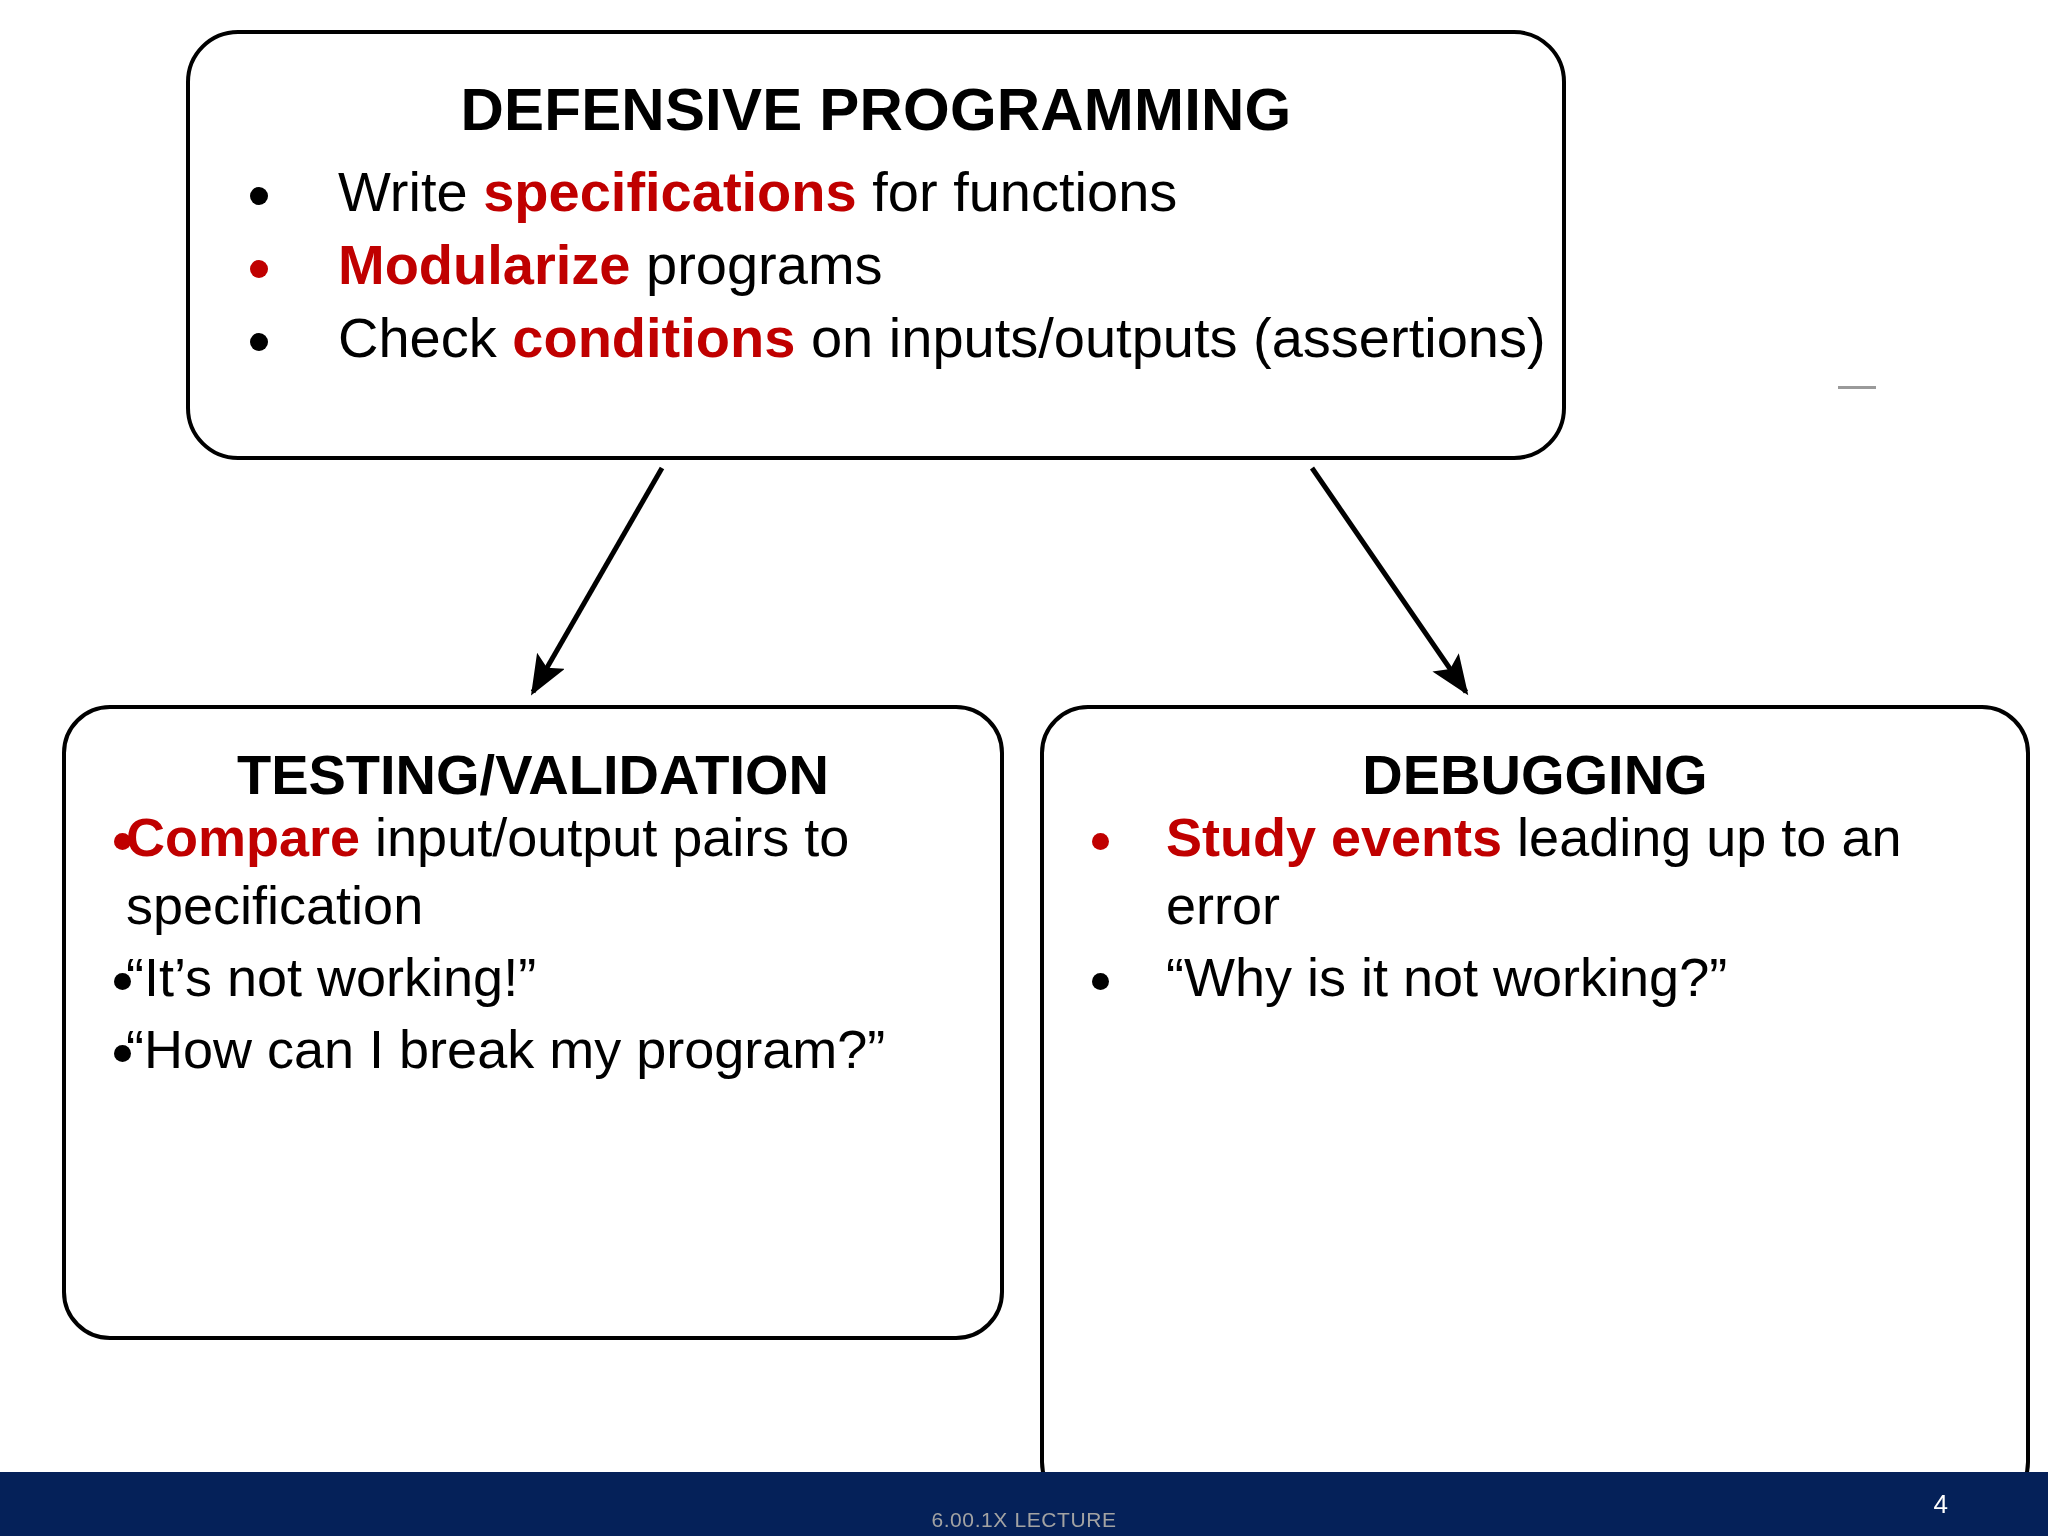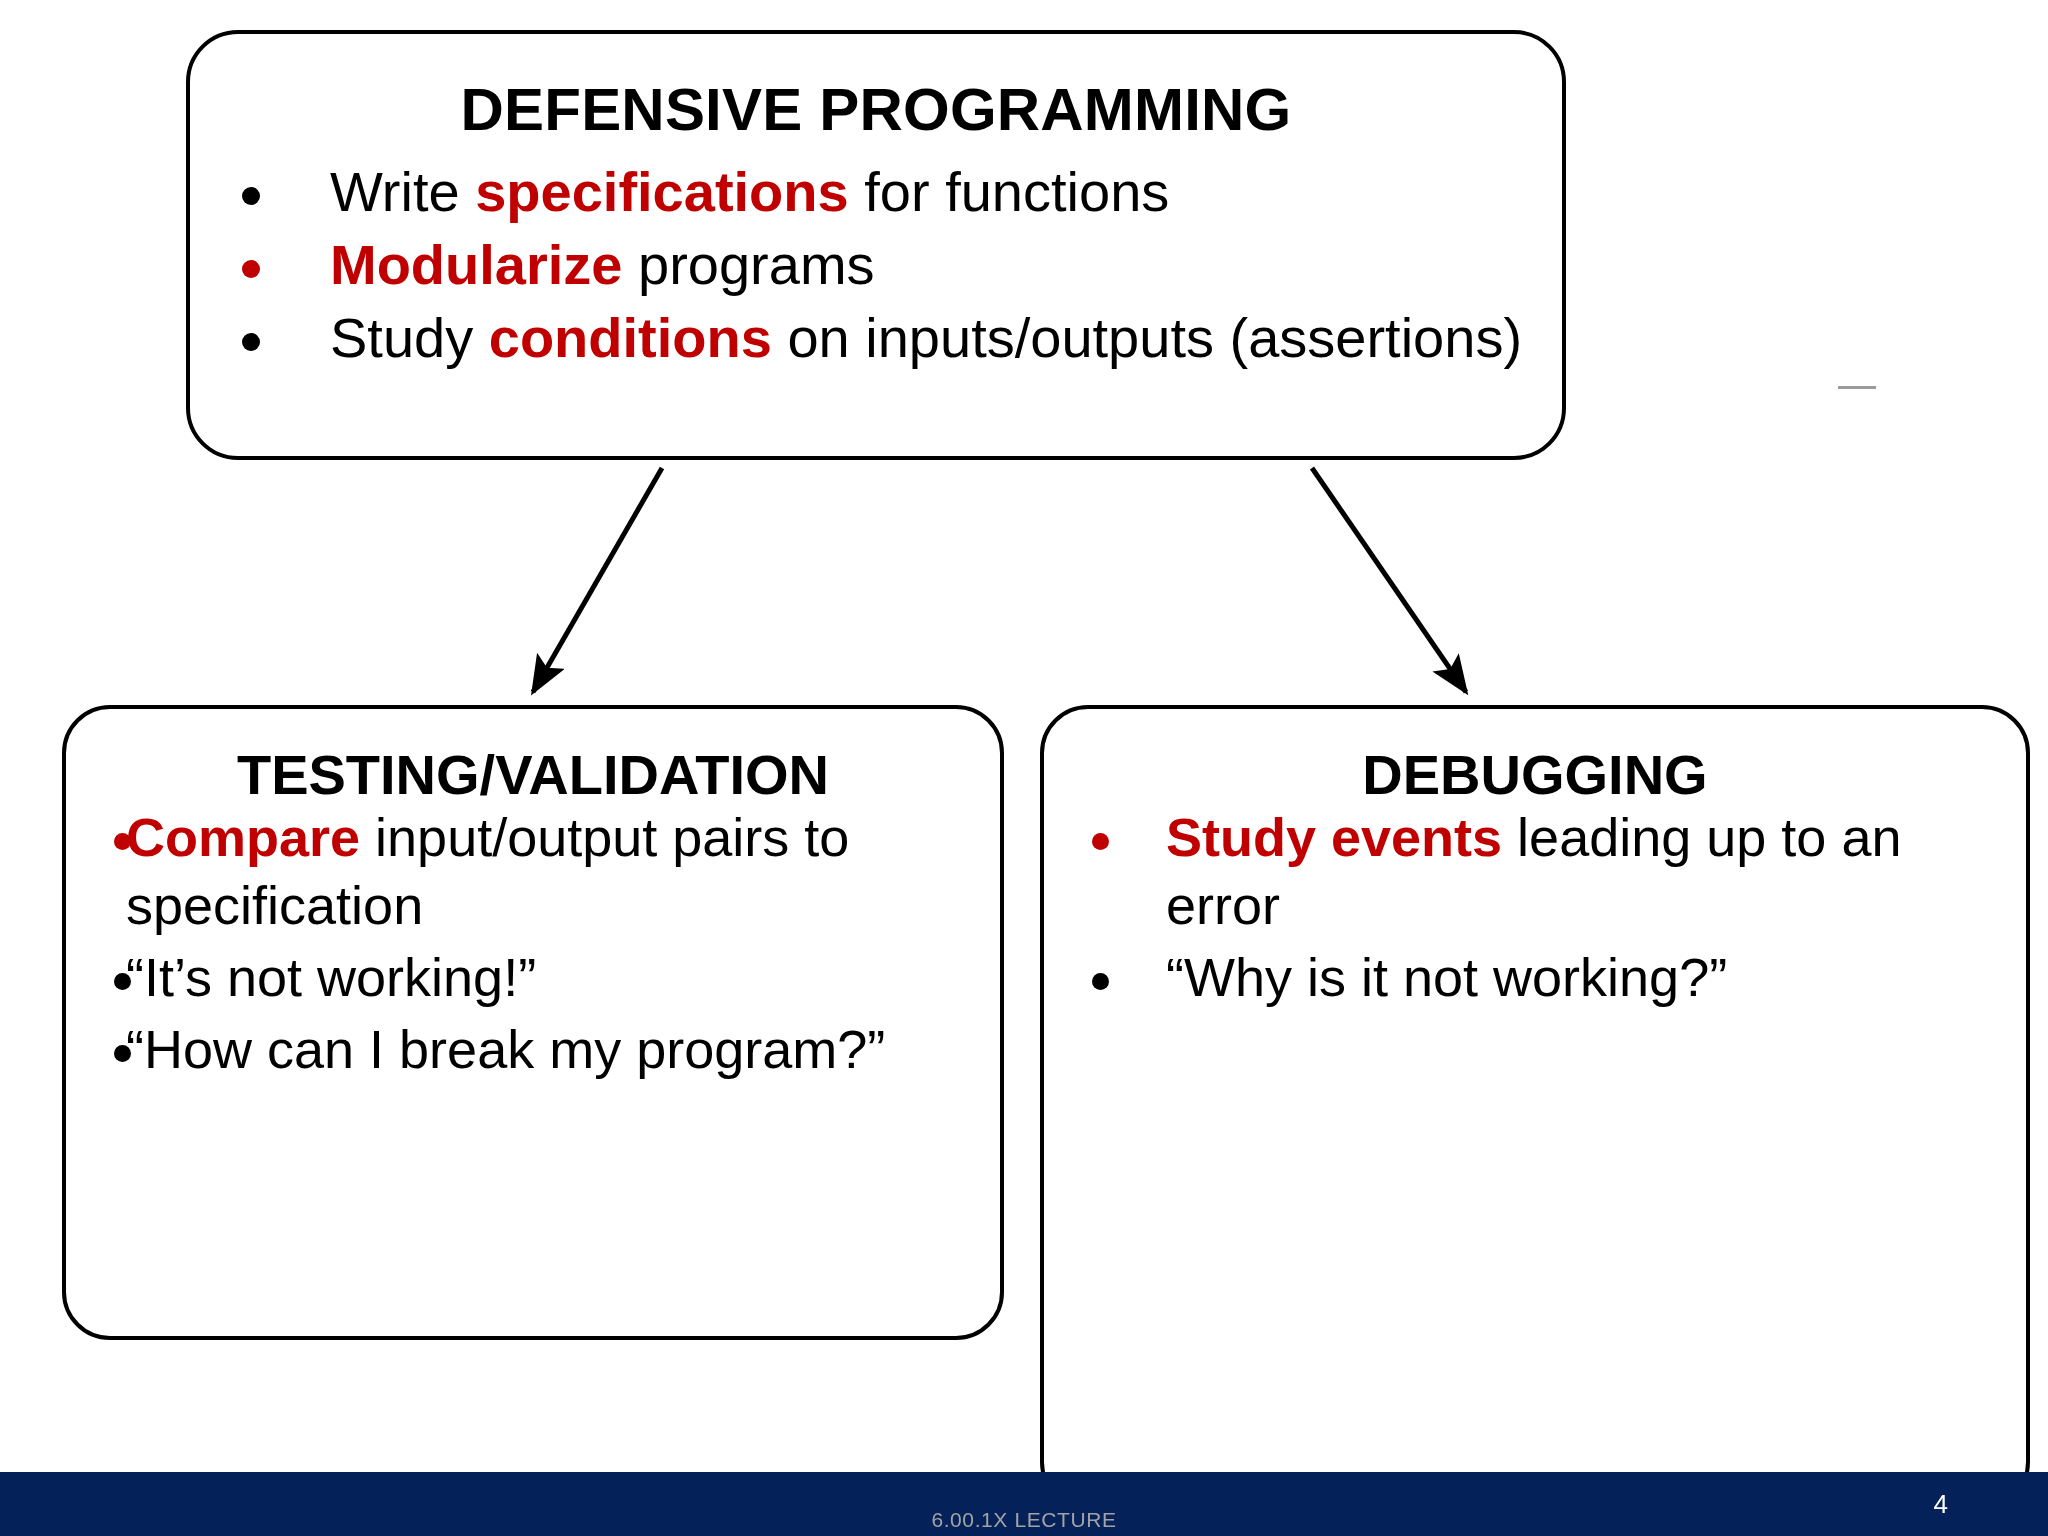--- a/index.html
+++ b/index.html
@@ -84,21 +84,21 @@
     background: #C00000;
   }
   .em {
     color: #C00000;
     font-weight: bold;
   }
 
   
   #list-defensive {
     margin: 16px 0 0 0;
-    padding-left: 0;
+    padding-left: 8px;
   }
   #list-defensive li {
     font-size: 56px;
     line-height: 1.30;
     padding-left: 140px;
     white-space: nowrap;
   }
   #list-defensive li .dot {
     width: 18px;
     height: 18px;
@@ -185,21 +185,21 @@
   <div class="rbox" id="box-defensive">
     <div class="box-title">DEFENSIVE PROGRAMMING</div>
     <ul class="bullets" id="list-defensive">
       <li>
         <span class="dot" style="background: rgb(0, 0, 0);"></span><span>Write </span><span class="em">specifications</span><span> for functions</span>
       </li>
       <li class="reddot">
         <span class="dot" style="background: rgb(192, 0, 0);"></span><span></span><span class="em">Modularize</span><span> programs</span>
       </li>
       <li>
-        <span class="dot" style="background: rgb(0, 0, 0);"></span><span>Study </span><span class="em">conditions</span><span> on inputs/outputs (assertions)</span>
+        <span class="dot" style="background: rgb(0, 0, 0);"></span><span>Check </span><span class="em">conditions</span><span> on inputs/outputs (assertions)</span>
       </li>
     </ul>
   </div>
 
   <div id="stray-tick"></div>
 
   <svg id="arrows" viewBox="0 0 2048 1536" xmlns="http://www.w3.org/2000/svg">
     <defs>
       <marker id="ah" markerWidth="9" markerHeight="9" refX="7.2" refY="3.2" orient="auto" markerUnits="strokeWidth">
         <path d="M0,0 L8,3.2 L0,6.4 L1.6,3.2 z" fill="#000000"></path>

